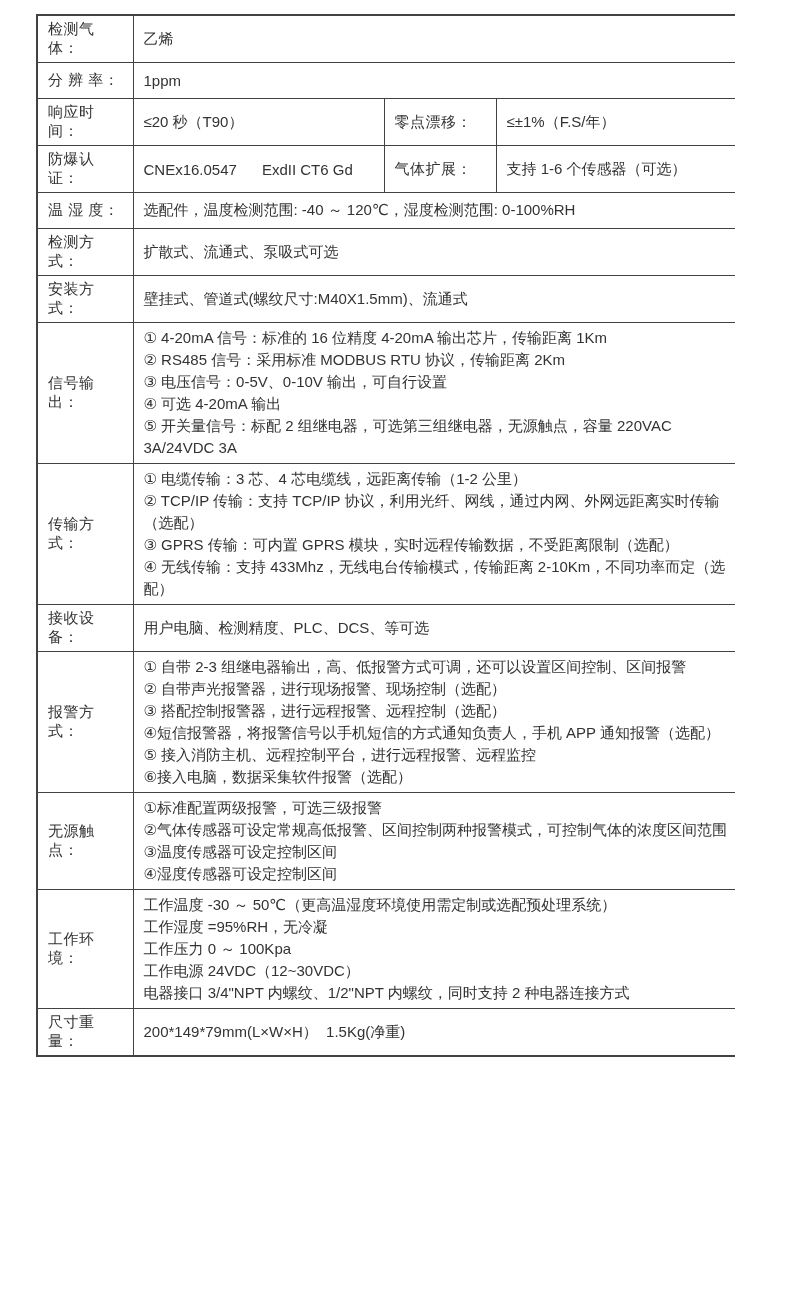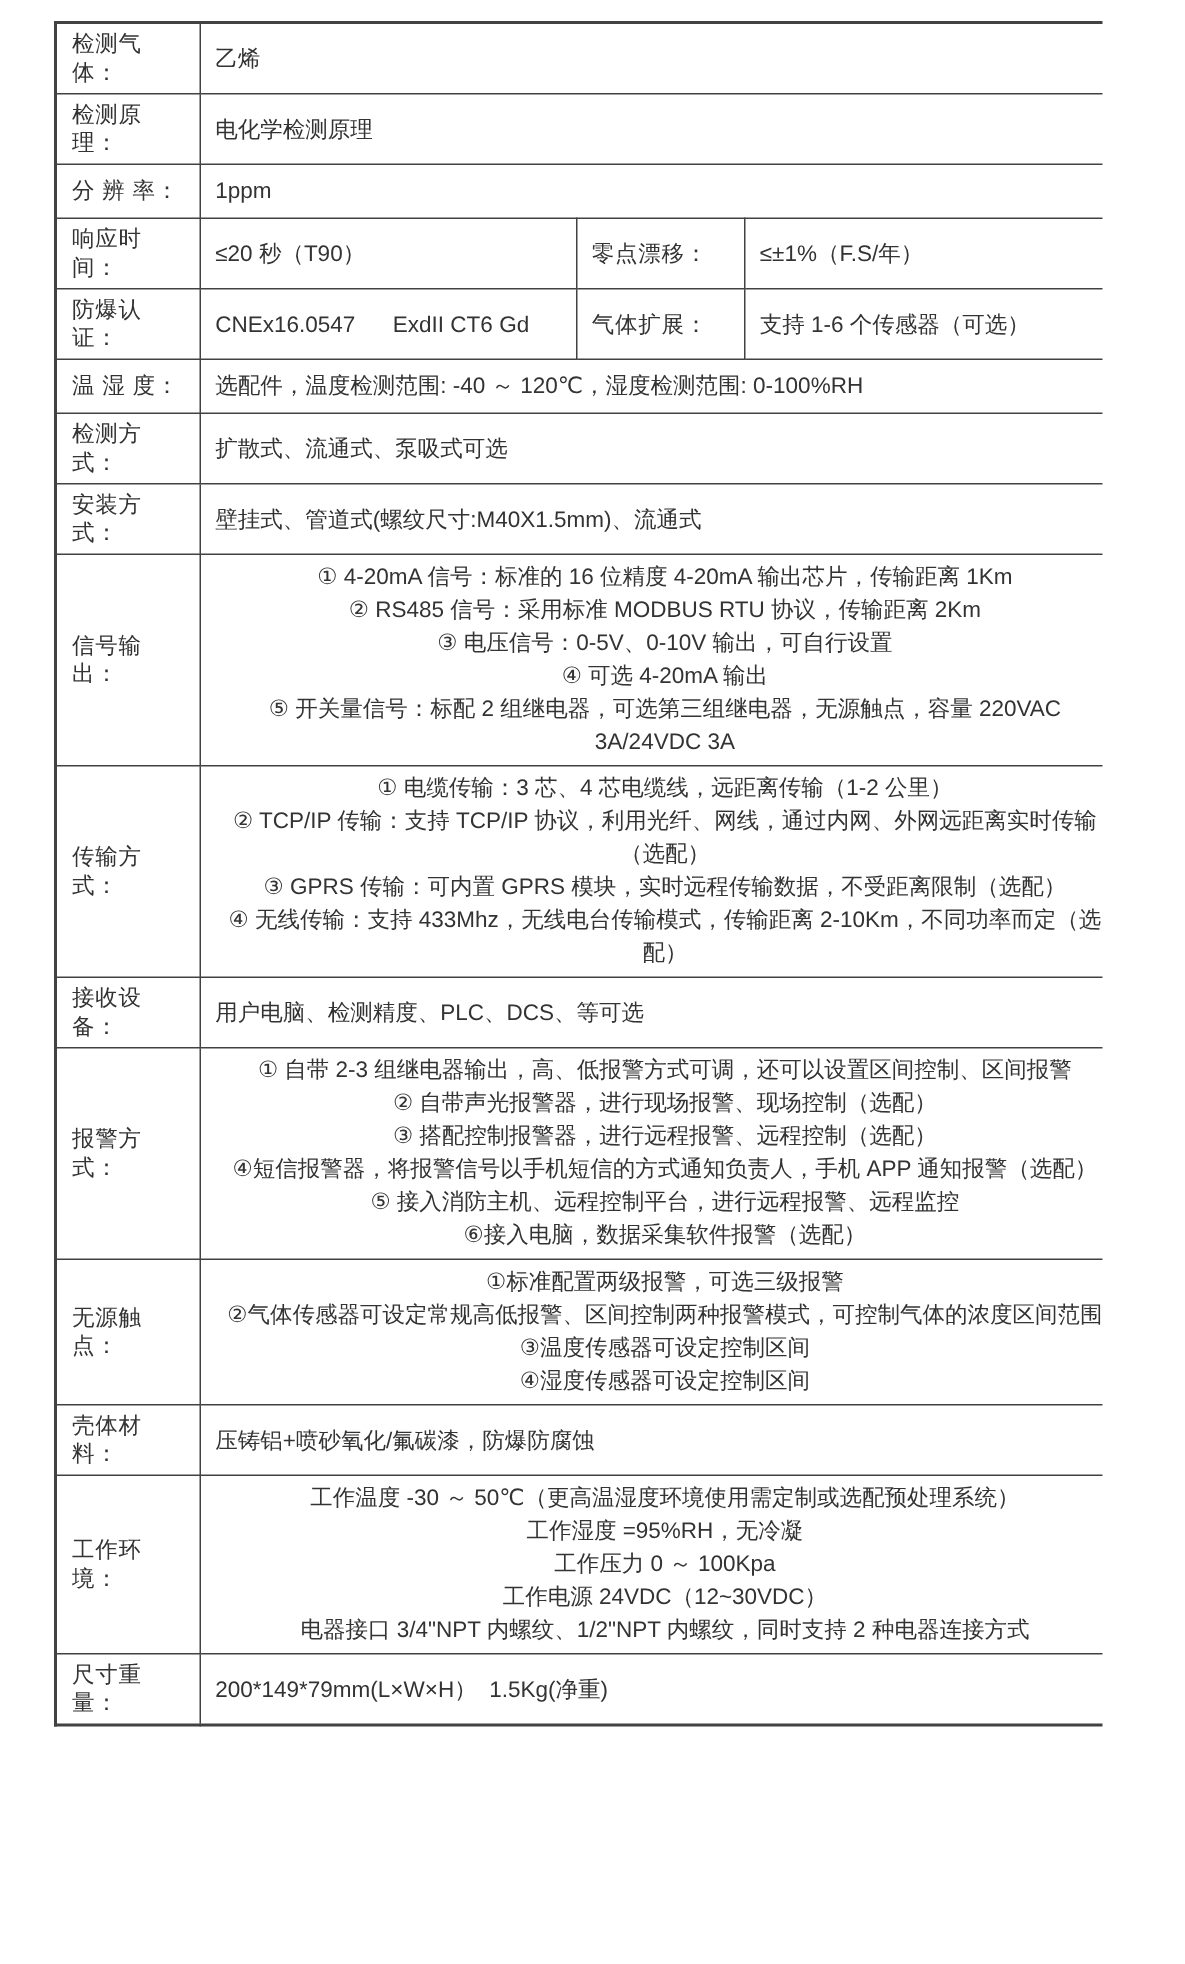--- a/index.html
+++ b/index.html
@@ -36,45 +36,40 @@
   }
   tr.simple td {
     height: 27px;
   }
   td.label-cell {
     padding-left: 10px;
     letter-spacing: 0.5px;
   }
   td.lines-cell {
     padding: 5px 10px;
-    text-align: center;
   }
   .line {
     line-height: 22px;
   }
 </style>
 </head>
 <body>
 
 <div class="page">
   <table class="spec">
     <colgroup>
       <col style="width:96px">
       <col style="width:251px">
       <col style="width:112px">
       <col style="width:258px">
     </colgroup>
     <tbody>
         <tr class="simple">
           <td class="label-cell">检测气体：</td>
           <td class="value-cell" colspan="3">乙烯</td>
-        </tr>
-        <tr class="simple">
-          <td class="label-cell">检测原理：</td>
-          <td class="value-cell" colspan="3">电化学检测原理</td>
         </tr>
         <tr class="simple">
           <td class="label-cell">分 辨 率：</td>
           <td class="value-cell" colspan="3">1ppm</td>
         </tr>
         <tr class="simple">
           <td class="label-cell">响应时间：</td>
           <td class="value-cell">≤20 秒（T90）</td>
           <td class="label-cell">零点漂移：</td>
           <td class="value-cell">≤±1%（F.S/年）</td>
@@ -110,24 +105,20 @@
           <td class="value-cell" colspan="3">用户电脑、检测精度、PLC、DCS、等可选</td>
         </tr>
         <tr class="multi">
           <td class="label-cell">报警方式：</td>
           <td class="lines-cell" colspan="3"><div class="line">① 自带 2-3 组继电器输出，高、低报警方式可调，还可以设置区间控制、区间报警</div><div class="line">② 自带声光报警器，进行现场报警、现场控制（选配）</div><div class="line">③ 搭配控制报警器，进行远程报警、远程控制（选配）</div><div class="line">④短信报警器，将报警信号以手机短信的方式通知负责人，手机 APP 通知报警（选配）</div><div class="line">⑤ 接入消防主机、远程控制平台，进行远程报警、远程监控</div><div class="line">⑥接入电脑，数据采集软件报警（选配）</div></td>
         </tr>
         <tr class="multi">
           <td class="label-cell">无源触点：</td>
           <td class="lines-cell" colspan="3"><div class="line">①标准配置两级报警，可选三级报警</div><div class="line">②气体传感器可设定常规高低报警、区间控制两种报警模式，可控制气体的浓度区间范围</div><div class="line">③温度传感器可设定控制区间</div><div class="line">④湿度传感器可设定控制区间</div></td>
         </tr>
-        <tr class="simple">
-          <td class="label-cell">壳体材料：</td>
-          <td class="value-cell" colspan="3">压铸铝+喷砂氧化/氟碳漆，防爆防腐蚀</td>
-        </tr>
         <tr class="multi">
           <td class="label-cell">工作环境：</td>
           <td class="lines-cell" colspan="3"><div class="line">工作温度 -30 ～ 50℃（更高温湿度环境使用需定制或选配预处理系统）</div><div class="line">工作湿度 =95%RH，无冷凝</div><div class="line">工作压力 0 ～ 100Kpa</div><div class="line">工作电源 24VDC（12~30VDC）</div><div class="line">电器接口 3/4"NPT 内螺纹、1/2"NPT 内螺纹，同时支持 2 种电器连接方式</div></td>
         </tr>
         <tr class="simple">
           <td class="label-cell">尺寸重量：</td>
           <td class="value-cell" colspan="3">200*149*79mm(L×W×H）  1.5Kg(净重)</td>
         </tr>
       </tbody>
   </table>

